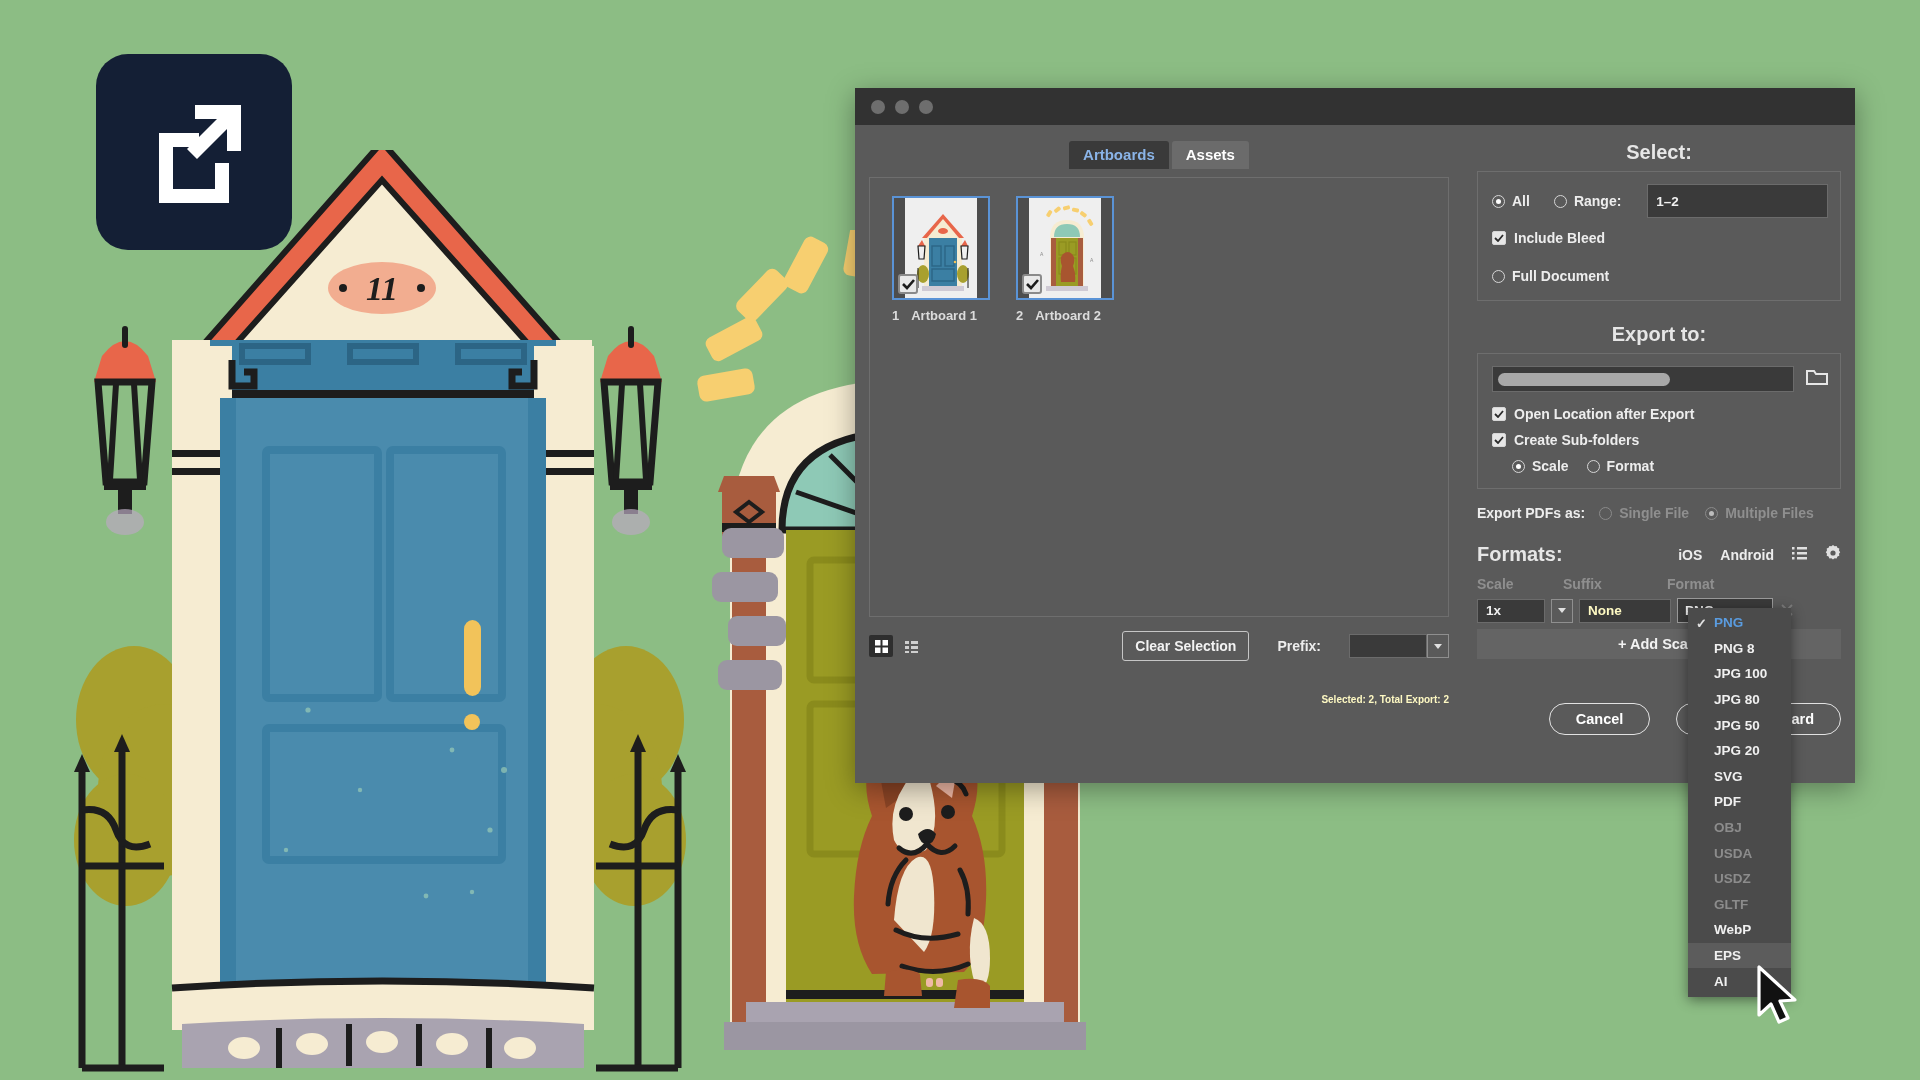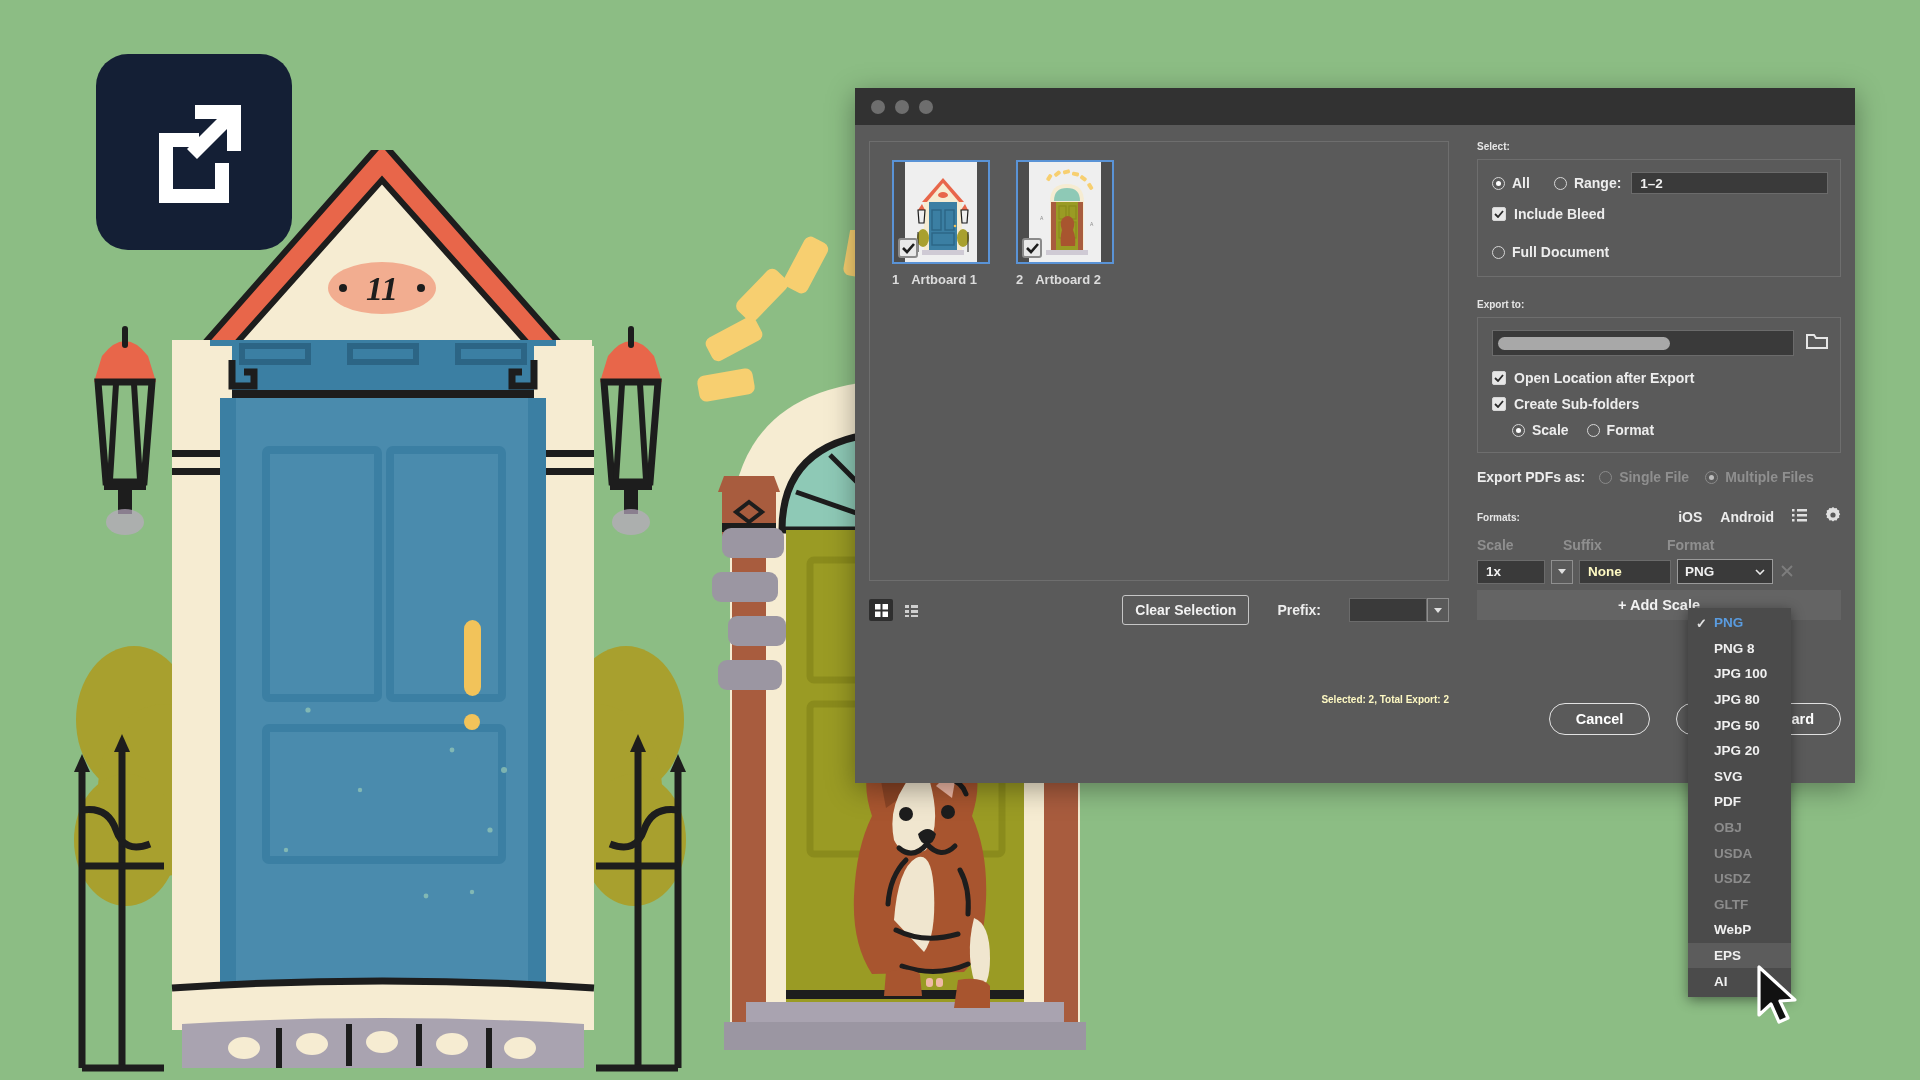--- a/index.html
+++ b/index.html
@@ -120,22 +120,23 @@
     border: 1px solid #c6c6c6;
     color: #f2f2f2;
     font-size: 14px; font-weight: bold;
     padding: 6px 12px;
     border-radius: 3px;
     background: transparent;
   }
 
   
   .sec-label {
-    color: #e6e6e6; font-size: 10px; font-weight: bold;
+    color: #e6e6e6; font-size: 20px; font-weight: bold;
     margin: 2px 0 7px 0;
+    text-align: center;
   }
   .group {
     border: 1px solid #6e6e6e;
     padding: 12px 12px 12px 14px;
     text-align: center;
   }
   .row { display: flex; align-items: center; }
   .ctl-label { color: #ededed; font-size: 14px; font-weight: bold; }
   .ctl-label.dim { color: #8f8f8f; }
 
@@ -457,20 +458,24 @@
     <div id="titlebar">
       <span class="traffic"></span>
       <span class="traffic"></span>
       <span class="traffic"></span>
     </div>
 
     <div id="dlg-body">
 
       <div id="left-pane">
 
+        <div id="tabs">
+          <div class="tab active">Artboards</div>
+          <div class="tab inactive">Assets</div>
+        </div>
 
         <div id="artboard-list">
 
           <div class="ab-card">
             <div class="ab-thumb">
               <span class="side l"></span>
               <span class="side r"></span>
               <svg width="98" height="104" viewBox="0 0 98 104" style="position:absolute;left:0;top:0">
                 <path d="M49 16 L70 40 L28 40 Z" fill="#e8664a"></path>
                 <path d="M49 21 L65 40 L33 40 Z" fill="#f6ecd2"></path>
@@ -602,21 +607,21 @@
 
       <div id="right-pane">
 
         <div class="sec-label">Select:</div>
         <div class="group" style="padding-bottom:16px;">
           <div class="row" style="margin-bottom:12px;">
             <span class="radio on"></span>
             <span class="ctl-label">All</span>
             <span class="radio" style="margin-left:24px;"></span>
             <span class="ctl-label">Range:</span>
-            <span class="field" style="flex:1; margin-left:10px; height:22px;">1–2</span>
+            <span class="field" style="flex:1; margin-left:26px; height:34px;">1–2</span>
           </div>
           <div class="row" style="margin-bottom:22px;">
             <span class="cbox">
               <svg width="10" height="8" viewBox="0 0 10 8">
                 <path d="M1 4 L4 7 L9 1" stroke="#2b2b2b" stroke-width="1.8" fill="none"></path>
               </svg>
             </span>
             <span class="ctl-label">Include Bleed</span>
           </div>
           <div class="row">

